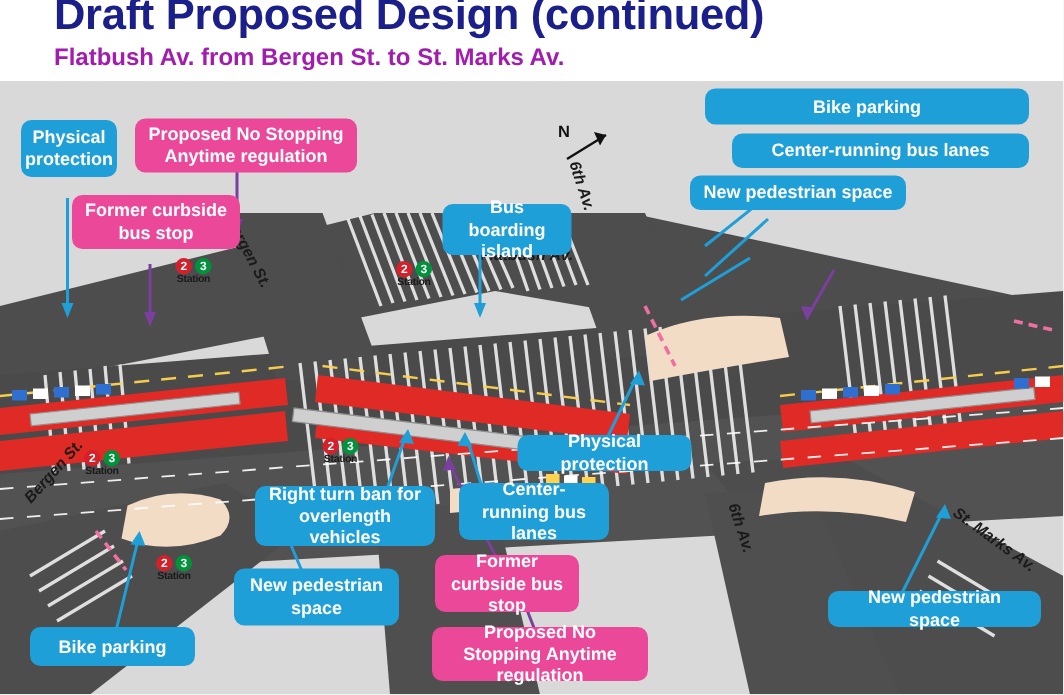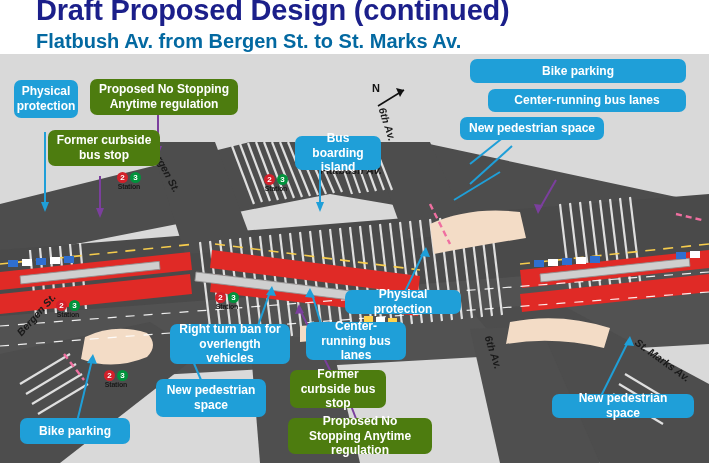--- a/index.html
+++ b/index.html
@@ -24,23 +24,23 @@
     font-size: 29px;
     font-weight: bold;
     color: #1b1f8a;
     letter-spacing: -0.2px;
     white-space: nowrap;
   }
   .subtitle {
     position: absolute;
     left: 36px;
     top: 30px;
-    font-size: 20px;
-    font-weight: bold;
-    color: #0369a1;
+    font-size: 16px;
+    font-weight: bold;
+    color: #a21caf;
     white-space: nowrap;
   }
 
   
   .map {
     position: absolute;
     left: 0;
     top: 54px;
     width: 709px;
     height: 409px;
@@ -58,21 +58,21 @@
     font-weight: bold;
     line-height: 1.22;
     padding: 5px 8px;
     box-sizing: border-box;
     text-align: center;
     display: flex;
     align-items: center;
     justify-content: center;
   }
   .c-blue { background: #1f9fd8; }
-  .c-purple { background: #4d7c0f; }
+  .c-purple { background: #ec4899; }
 
   
   .leader { position: absolute; }
 
   
   .station {
     position: absolute;
     width: 40px;
     text-align: center;
   }

